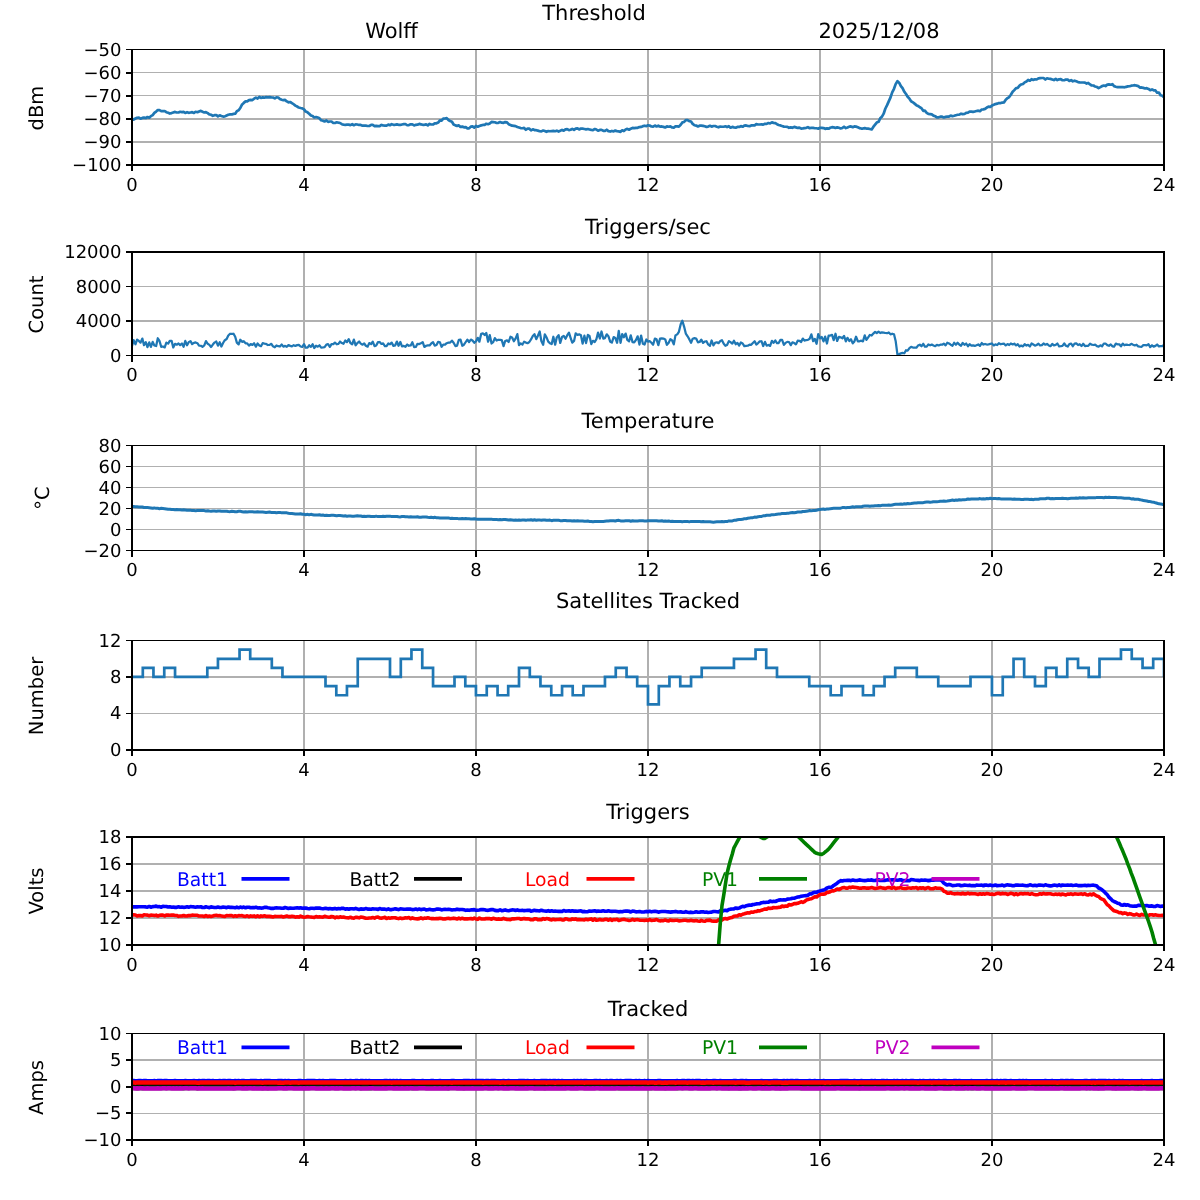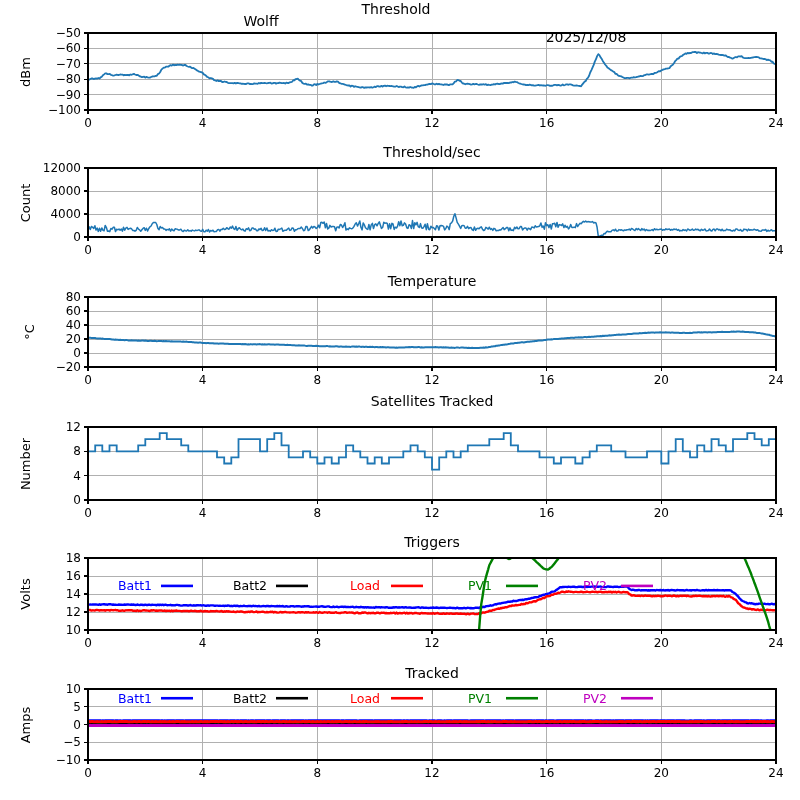--- a/index.html
+++ b/index.html
@@ -11,23 +11,23 @@
         transform:translate(-50%,-50%) rotate(-90deg);}
   svg{position:absolute;left:0;top:0;}
 </style>
 </head>
 <body>
 
 <div id="figure">
 
   <div class="ptitle" style="left:261px;top:12px">Wolff</div>
   <div class="ptitle" style="left:396px;top:0">Threshold</div>
-  <div class="ptitle" style="left:586px;top:28px">2025/12/08</div>
-
-  <div class="ptitle" style="left:432px;top:143px">Threshold/sec</div>
+  <div class="ptitle" style="left:586px;top:12px">2025/12/08</div>
+
+  <div class="ptitle" style="left:432px;top:143px">Triggers/sec</div>
   <div class="ptitle" style="left:432px;top:272px">Temperature</div>
   <div class="ptitle" style="left:432px;top:392px">Satellites Tracked</div>
   <div class="ptitle" style="left:432px;top:533px">Triggers</div>
   <div class="ptitle" style="left:432px;top:664px">Tracked</div>
 
   <div class="ylab" style="left:25px;top:72px">dBm</div>
   <div class="ylab" style="left:25px;top:203px">Count</div>
   <div class="ylab" style="left:29px;top:332px">°C</div>
   <div class="ylab" style="left:25px;top:464px">Number</div>
   <div class="ylab" style="left:25px;top:594px">Volts</div>

